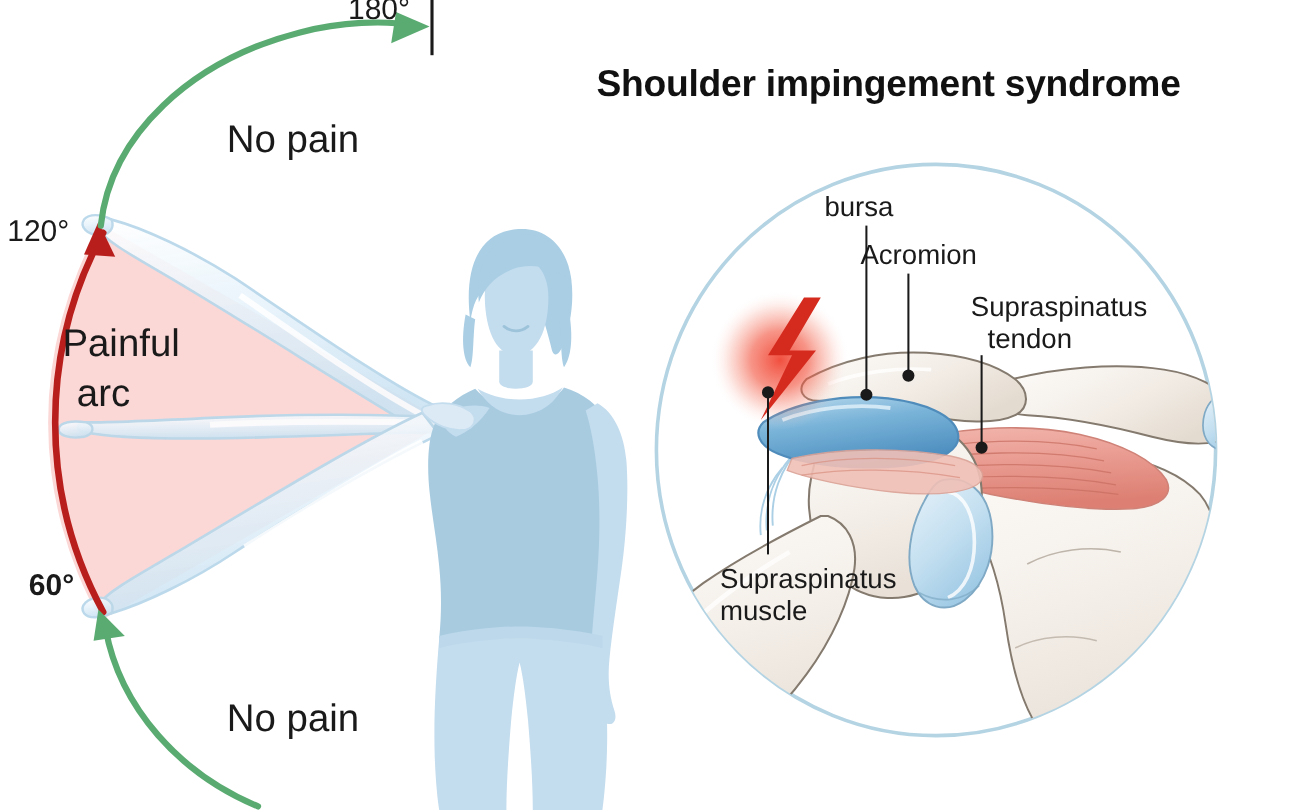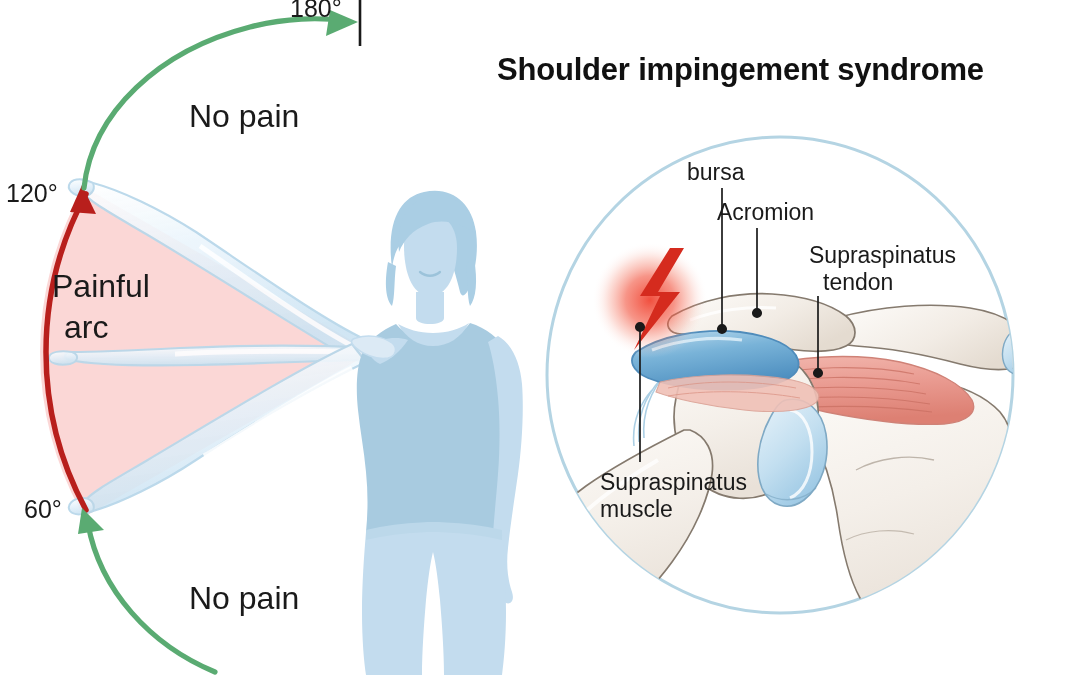--- a/index.html
+++ b/index.html
@@ -288,21 +288,21 @@
       <circle cx="640" cy="327" r="4.2"></circle>
     </g>
   </svg>
 
   <div class="txt title" style="left:497px; top:53px;">Shoulder impingement syndrome</div>
 
   <div class="txt deg-label" style="left:290px; top:-5px;">180°</div>
 
   <div class="txt deg-label" style="left:6px; top:180px;">120°</div>
 
-  <div class="txt deg-label" style="left:24px; top:496px;">60°</div>
+  <div class="txt deg-label" style="left:24px; top:475px;font-weight:bold;">60°</div>
 
   <div class="txt arc-label" style="left:189px; top:99px;">No pain</div>
 
   <div class="txt arc-label" style="left:52px; top:269px;">Painful</div>
   <div class="txt arc-label" style="left:64px; top:310px;">arc</div>
 
   <div class="txt arc-label" style="left:189px; top:581px;">No pain</div>
 
   <div class="txt anat-label" style="left:687px; top:160px;">bursa</div>
 

